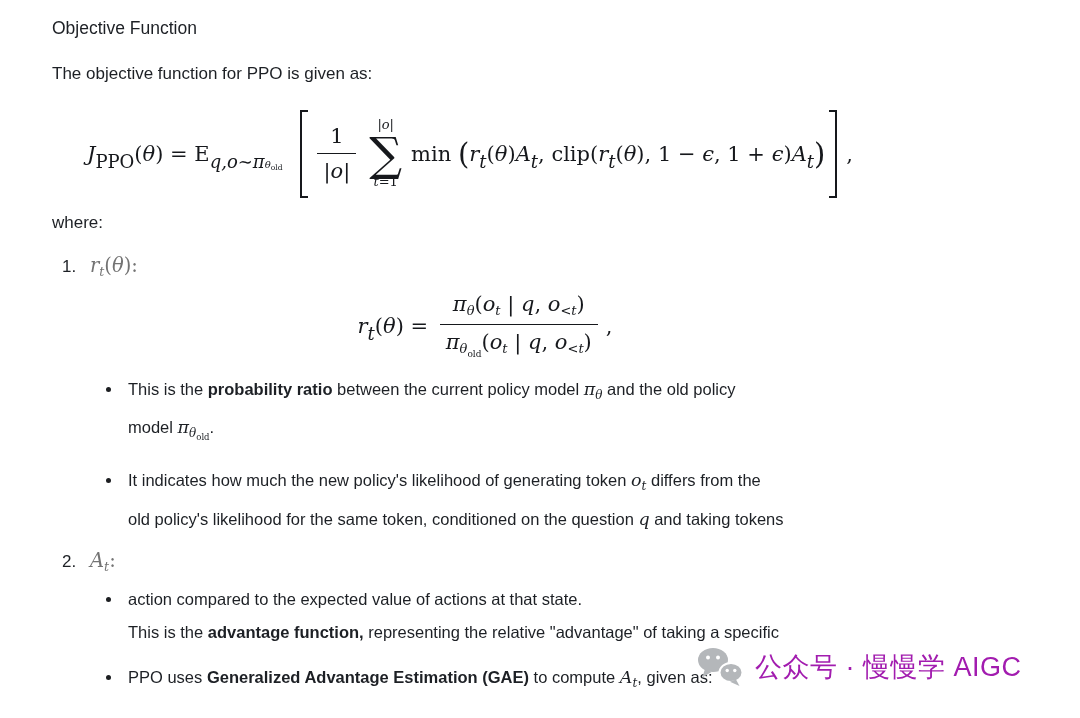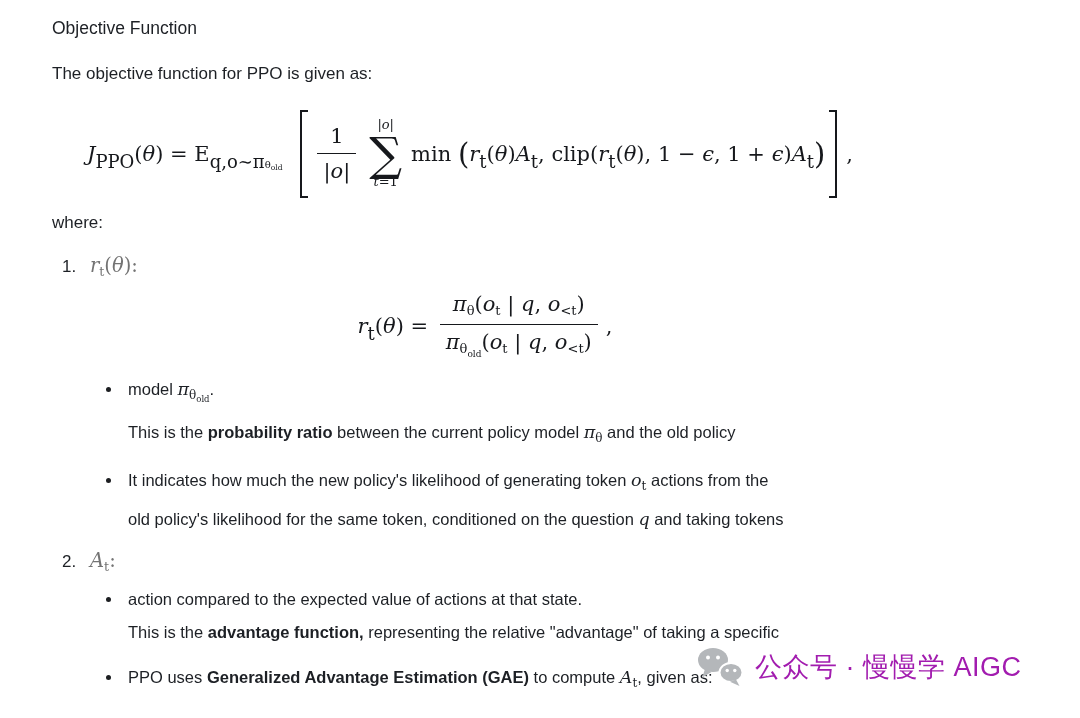--- a/index.html
+++ b/index.html
@@ -25,21 +25,21 @@
     font-family: "DejaVu Serif", "DejaVu Sans", serif;
     font-size: 21px; color: #16181c;
   }
   .formula span { white-space: pre; }
   .f1 { margin: 25px 140px 0 0; min-height: 88px; }
   .f2 { margin: 8px 150px 2px 40px; min-height: 78px; }
 
   
   .m-v  { font-style: italic; }
   .m-r, .m-bb, .m-sr, .m-s2r, .m-s3r { font-style: normal; }
-  .m-s, .m-s2 { }
+  .m-s, .m-s2 { font-style: italic; }
 
   
   .formula > .m-s,
   .formula > .m-sr  { font-size: 18px; position: relative; top: 8px; }
   .formula > .m-s2  { font-size: 10px; position: relative; top: 11px; }
   .formula > .m-s3r { font-size: 7.5px; position: relative; top: 14px; }
 
   
   .m-frac { display: inline-flex; flex-direction: column; margin: 0 5px; }
   .m-num, .m-den { display: block; text-align: center; padding: 0 6px; line-height: 1.25; }
@@ -181,29 +181,29 @@
         <div class="m-num"><span class="m-v">π</span><span class="m-s">θ</span><span class="m-r">(</span><span class="m-v">o</span><span class="m-s">t</span><span class="m-r"> | </span><span class="m-v">q</span><span class="m-r">, </span><span class="m-v">o</span><span class="m-s">&lt;t</span><span class="m-r">)</span></div>
         <div class="m-den"><span class="m-v">π</span><span class="m-s">θ</span><span class="m-s2r">old</span><span class="m-r">(</span><span class="m-v">o</span><span class="m-s">t</span><span class="m-r"> | </span><span class="m-v">q</span><span class="m-r">, </span><span class="m-v">o</span><span class="m-s">&lt;t</span><span class="m-r">)</span></div>
       </div>
       <span class="m-sp" style="width: 3px;"></span>
       <span class="m-r">,</span>
     </div>
 
   <div class="bullet bm8">
     <span class="dot"></span>
     <div class="btext prose">
+      <div class="bline"><span class="m-p">This is the </span><span class="m-b">probability ratio</span><span class="m-p"> between the current policy model </span><span class="m-v">π</span><span class="m-s">θ</span><span class="m-p"> and the old policy</span></div>
       <div class="bline"><span class="m-p">model </span><span class="m-v">π</span><span class="m-s">θ</span><span class="m-s2r">old</span><span class="m-p">.</span></div>
-      <div class="bline"><span class="m-p">This is the </span><span class="m-b">probability ratio</span><span class="m-p"> between the current policy model </span><span class="m-v">π</span><span class="m-s">θ</span><span class="m-p"> and the old policy</span></div>
     </div>
   </div>
 
   <div class="bullet bm10">
     <span class="dot"></span>
     <div class="btext prose">
-      <div class="bline"><span class="m-p">It indicates how much the new policy's likelihood of generating token </span><span class="m-v">o</span><span class="m-s">t</span><span class="m-p"> actions from the</span></div>
+      <div class="bline"><span class="m-p">It indicates how much the new policy's likelihood of generating token </span><span class="m-v">o</span><span class="m-s">t</span><span class="m-p"> differs from the</span></div>
       <div class="bline"><span class="m-p">old policy's likelihood for the same token, conditioned on the question </span><span class="m-v">q</span><span class="m-p"> and taking tokens</span></div>
     </div>
   </div>
 
   <div class="oitem o2">
     <span class="onum">2.</span>
     <span class="olabel"><span class="m-v">A</span><span class="m-s">t</span><span class="m-r">:</span></span>
   </div>
 
   <div class="bullet bm10">

